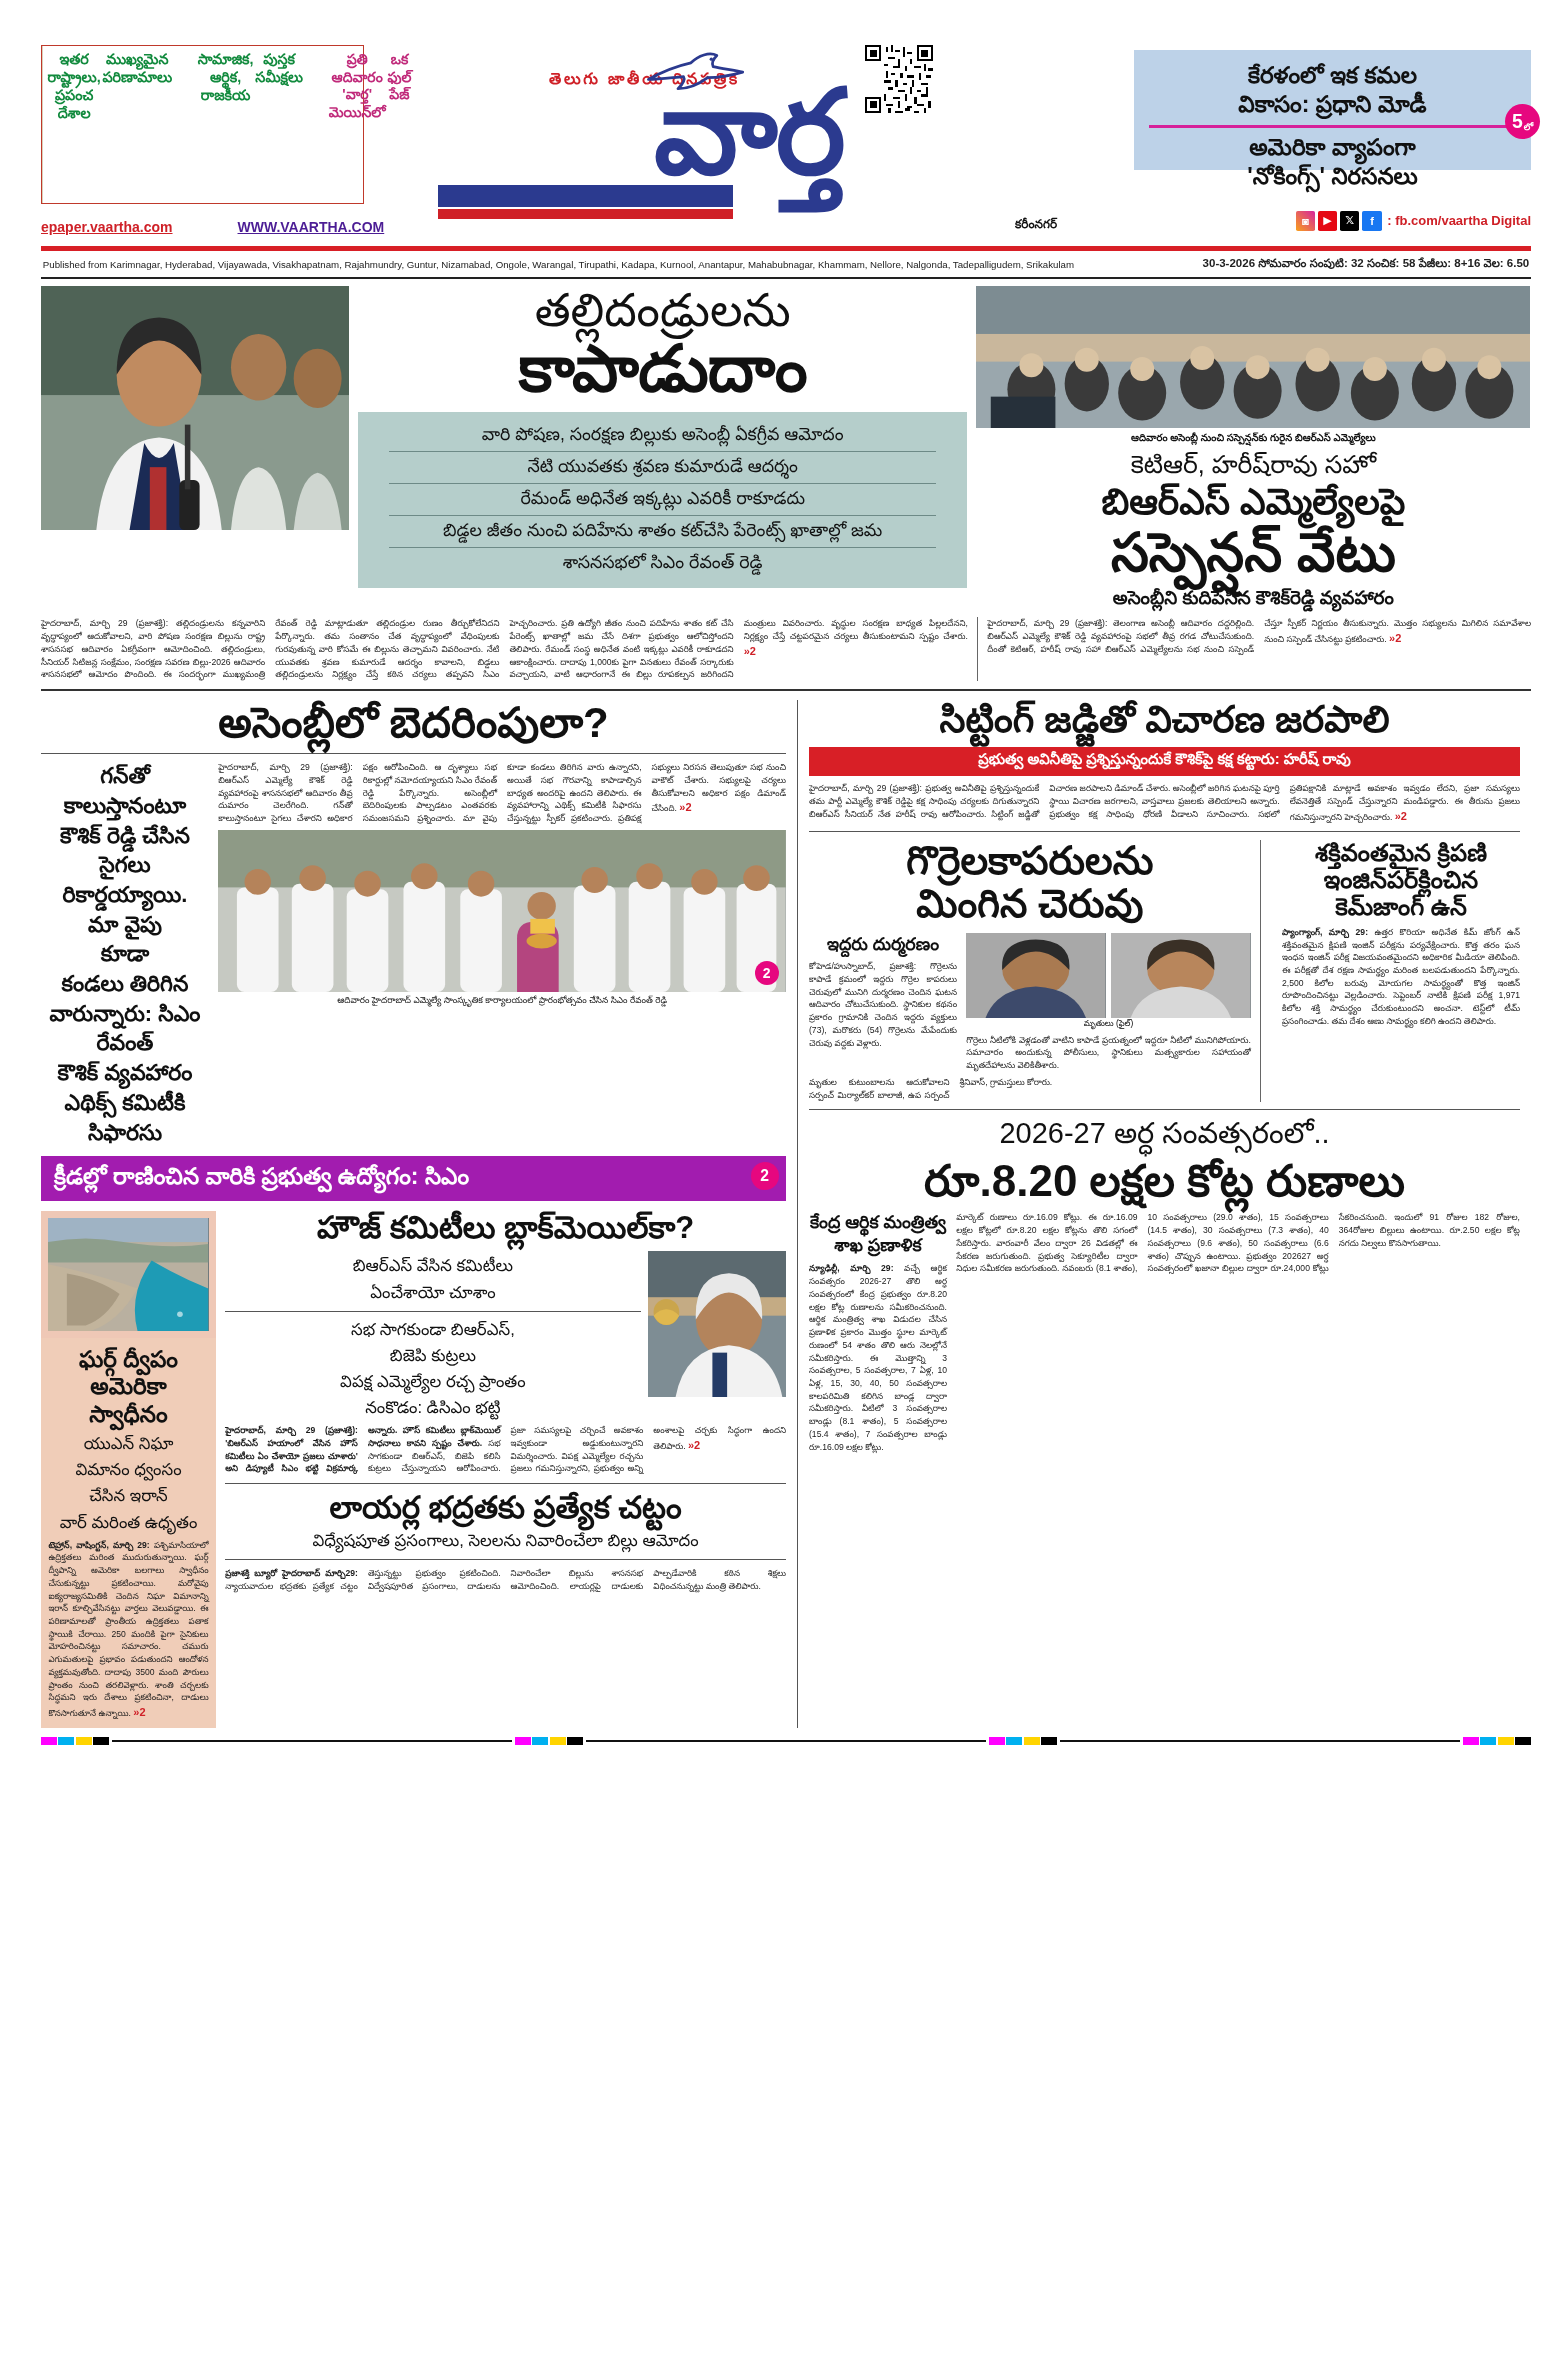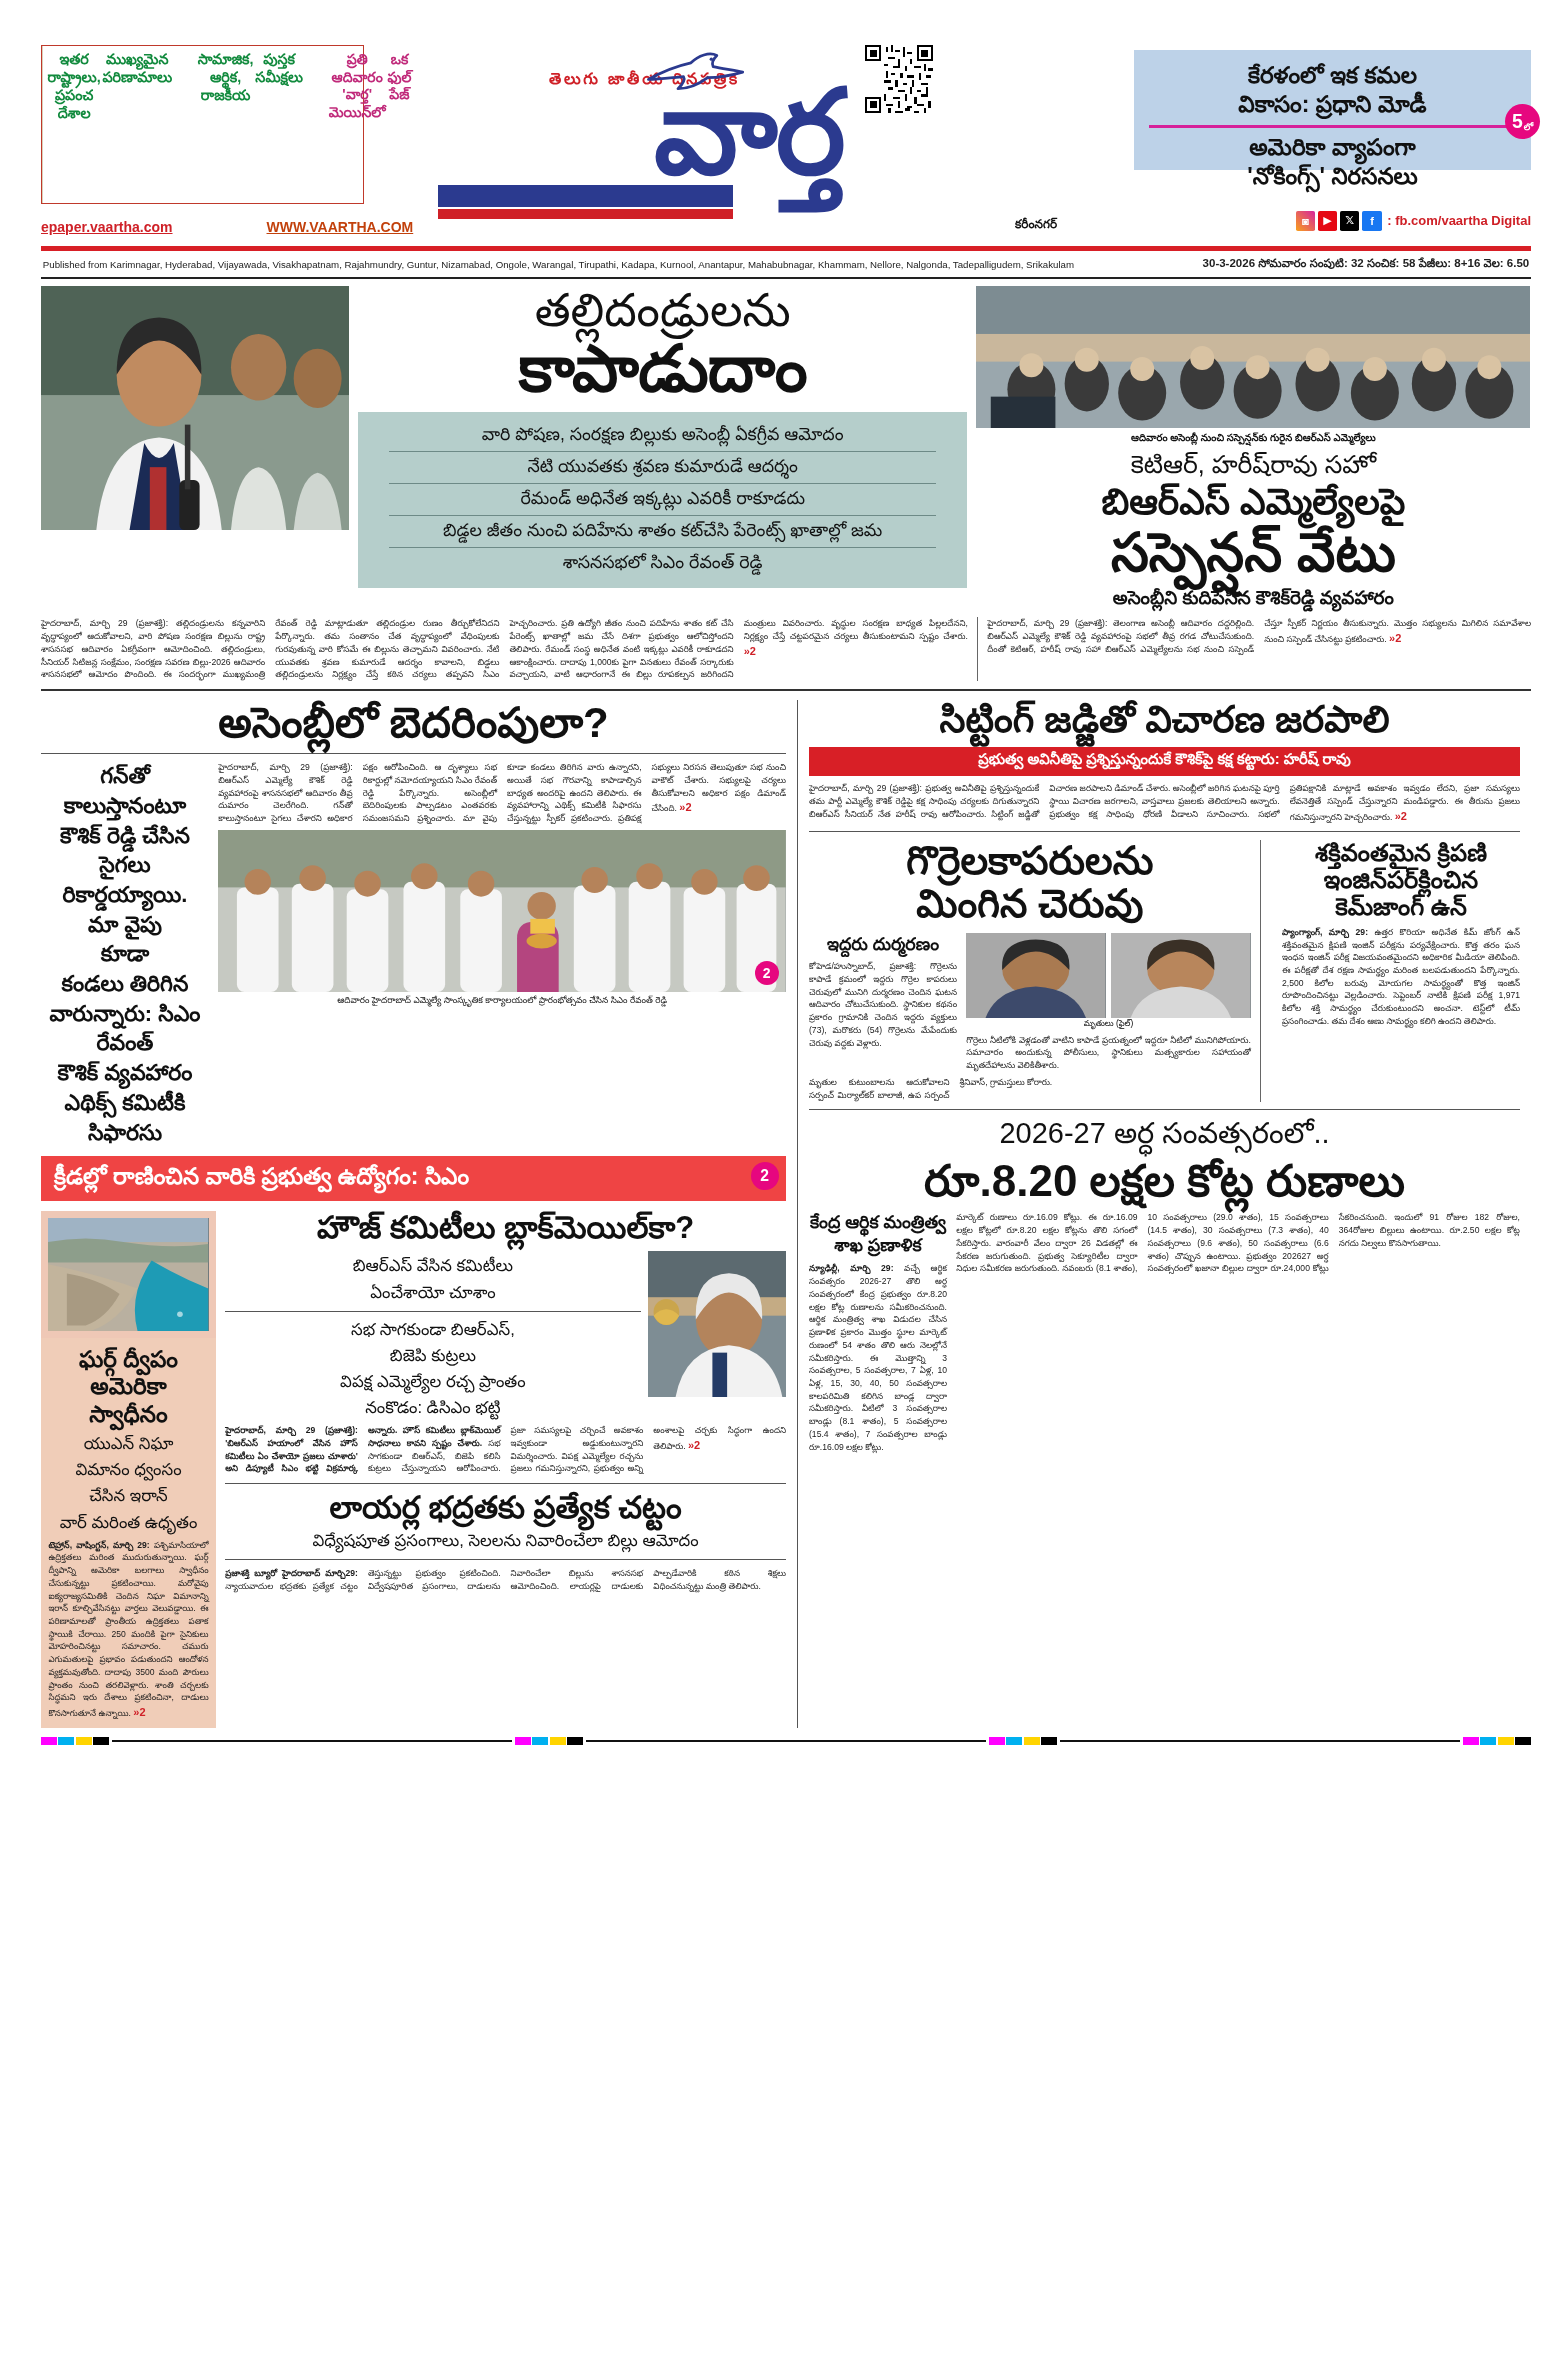--- a/index.html
+++ b/index.html
@@ -76,21 +76,21 @@
   .pg-badge {
     position:absolute; right:-9.2px; top:54px; width:35px; height:35px;
     border-radius:50%; background:#e6077f; color:#fff; font-weight:bold;
     font-size:19.4px; display:flex; align-items:center; justify-content:center;
   }
   .pg-badge small{font-size:9.2px; margin-left:0.9px; align-self:flex-end; margin-bottom:4.6px;}
 
   
   .utilbar { display:flex; align-items:center; height:31px; margin-top:-1.8px; position:relative;}
   .epaper { color:#cf2027; font-size:14px; font-weight:bold; }
-  .wwwv { color:#c2410c; font-size:14px; font-weight:bold; margin-left:94px; }
+  .wwwv { color:#4c1d95; font-size:14px; font-weight:bold; margin-left:65px; }
   .blue-tail { position:absolute; left:397px; top:-26px; width:295px; height:22px;
                background:#2b3a8f; }
   .red-tail { position:absolute; left:397px; top:-1.8px; width:295px; height:9.2px;
               background:#cf2027; }
   .edition { position:absolute; left:974px; top:5.5px; font-size:12px; font-weight:bold; color:#111;}
   .socials { position:absolute; right:0; top:0; display:flex; align-items:center; gap:2.8px;}
   .sq { width:19.4px; height:19.4px; display:flex; align-items:center; justify-content:center;
         font-size:11px; font-weight:bold; color:#fff; border-radius:1.8px;}
   .s-insta{background:linear-gradient(45deg,#f9a01b,#d6249f);}
   .s-yt{background:#e50914;}
@@ -139,21 +139,21 @@
   .hr-med{height:1.8px;background:#333;margin:8.3px 0;}
 
   
   .mid { display:flex; gap:11px; margin-top:9.2px; }
   .mid-left { width:757px; border-right:1.4px solid #555; padding-right:11px;}
   .mid-right { width:711px; }
   .big-head { font-size:42px; font-weight:bold; color:#111; line-height:1.08; text-align:center;}
   .big-head2 { font-size:37px; font-weight:bold; color:#111; line-height:1.08; text-align:center;}
   .redbanner { background:#d81f26; color:#fff; font-size:14.8px; font-weight:bold;
                text-align:center; padding:4.6px 5.5px; margin-top:6.5px;}
-  .bluebanner { background:#ef4444; color:#fff; font-size:23px; font-weight:bold;
+  .bluebanner { background:#a21caf; color:#fff; font-size:23px; font-weight:bold;
                 padding:6.5px 13px; position:relative; margin-top:9.2px;}
   .bluebanner .pg-badge{ top:5.5px; right:7.4px; width:28px;height:28px;font-size:15.7px;}
 
   .quote-col { width:168px; font-size:22px; font-weight:bold; color:#111;
                line-height:1.35; text-align:center; }
 
   .imgcap { font-size:8.8px; text-align:center; color:#111; padding:2.8px 3.7px; }
 
   .hd-sm { font-size:24px; font-weight:bold; text-align:center; line-height:1.12; color:#111;}
   .hd-md { font-size:31px; font-weight:bold; text-align:center; line-height:1.12; color:#111;}

